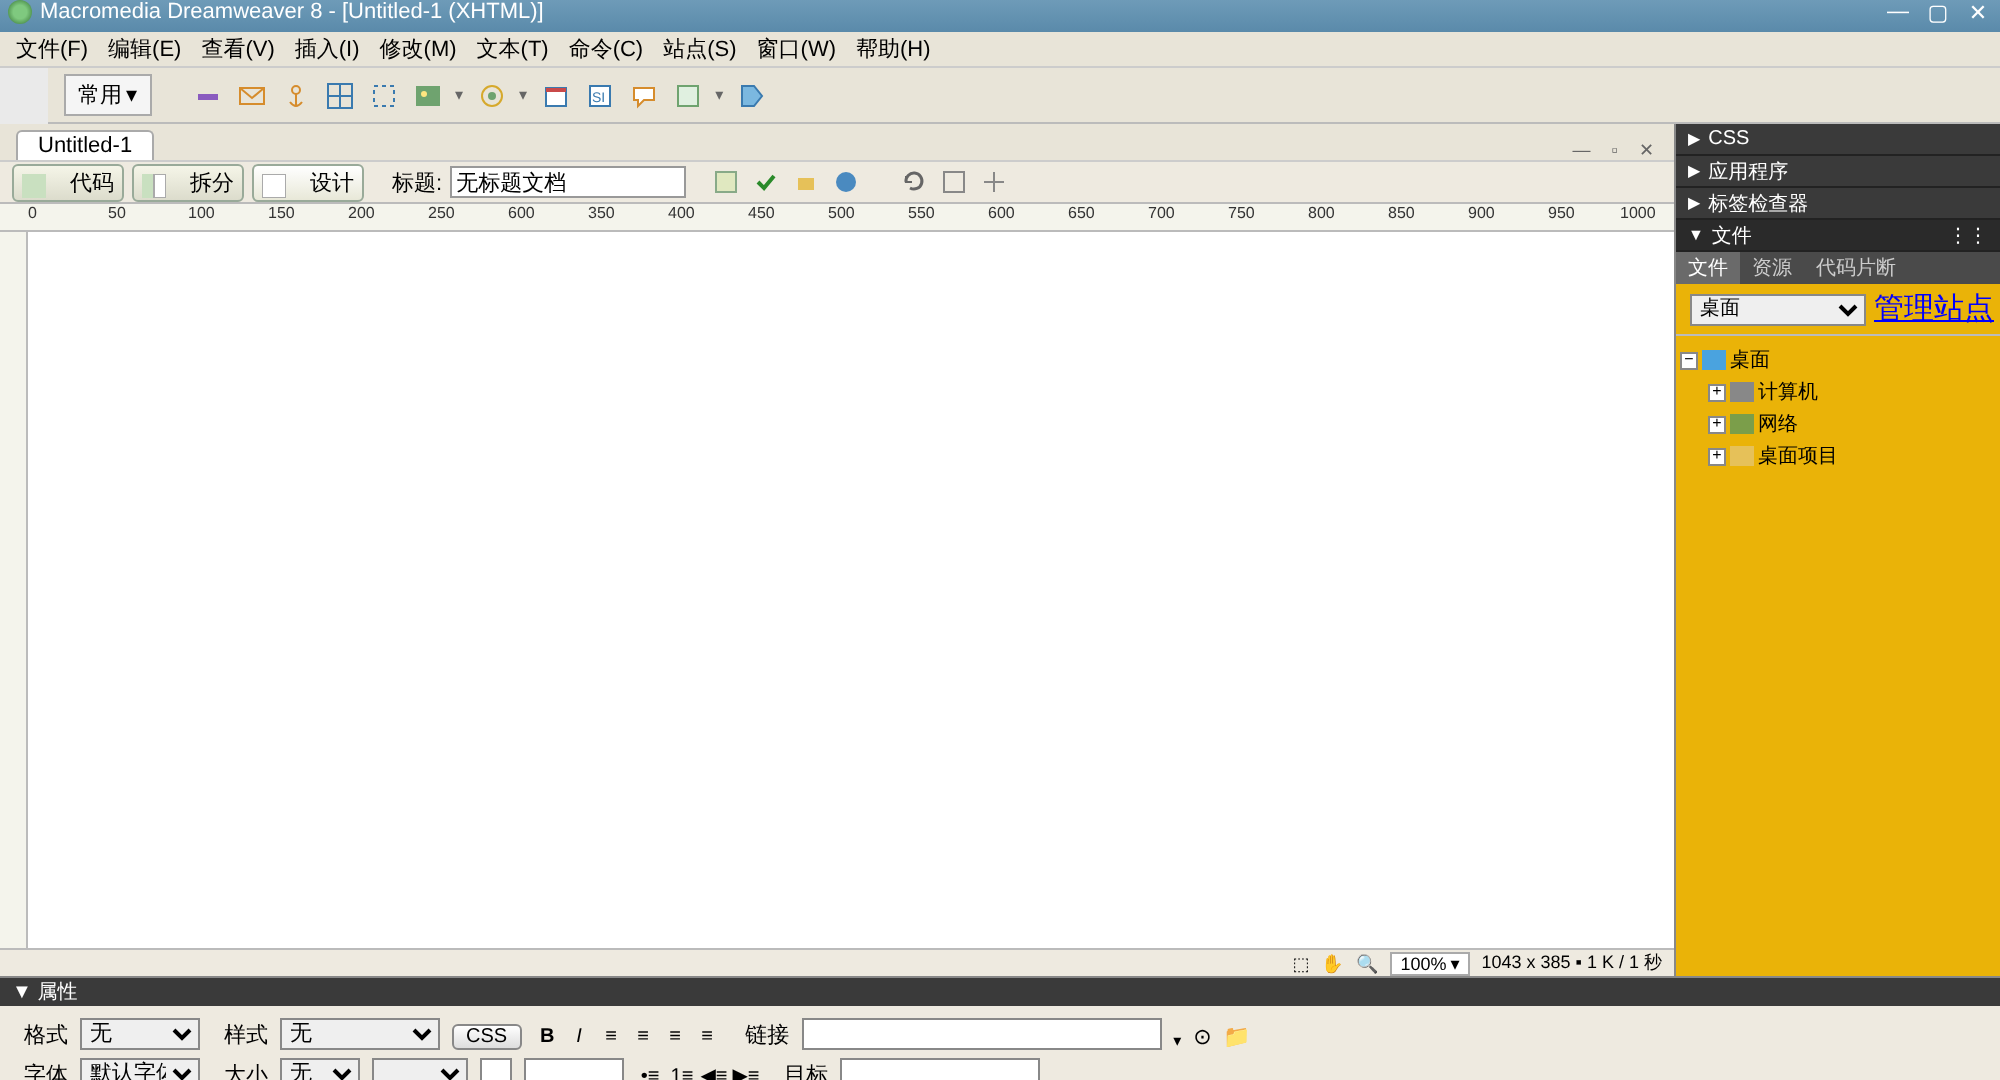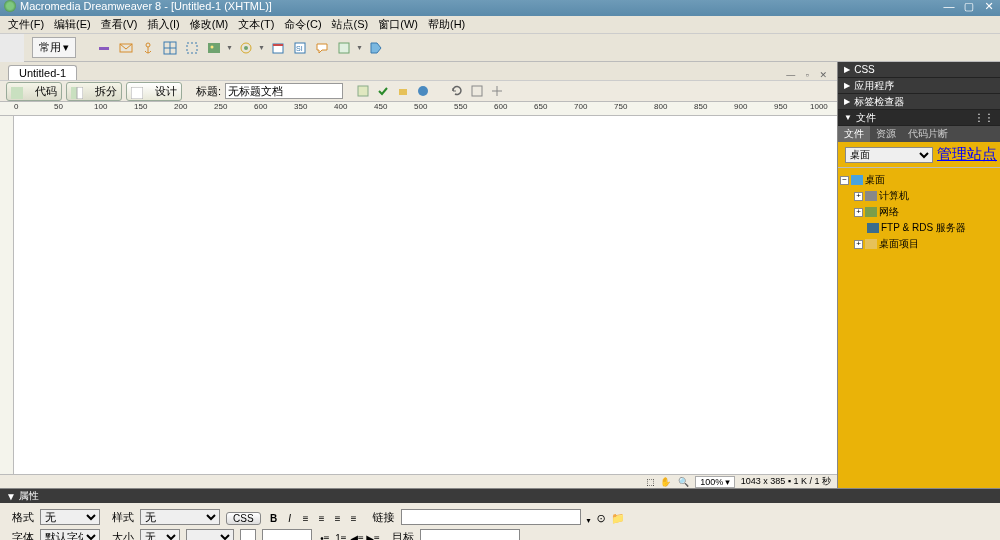--- a/index.html
+++ b/index.html
@@ -313,25 +313,20 @@
             <span class="exp">+</span>
             <span class="ico computer"></span>
             <span>计算机</span>
           </div>
         <div class="node ind1">
             <span class="exp">+</span>
             <span class="ico network"></span>
             <span>网络</span>
           </div>
         <div class="node ind1">
-            <span style="width:11px"></span>
-            <span class="ico ftp"></span>
-            <span>FTP &amp; RDS 服务器</span>
-          </div>
-        <div class="node ind1">
             <span class="exp">+</span>
             <span class="ico folder"></span>
             <span>桌面项目</span>
           </div>
       </div>
     </div>
   </div>
 </div>
 
 <div class="properties">

